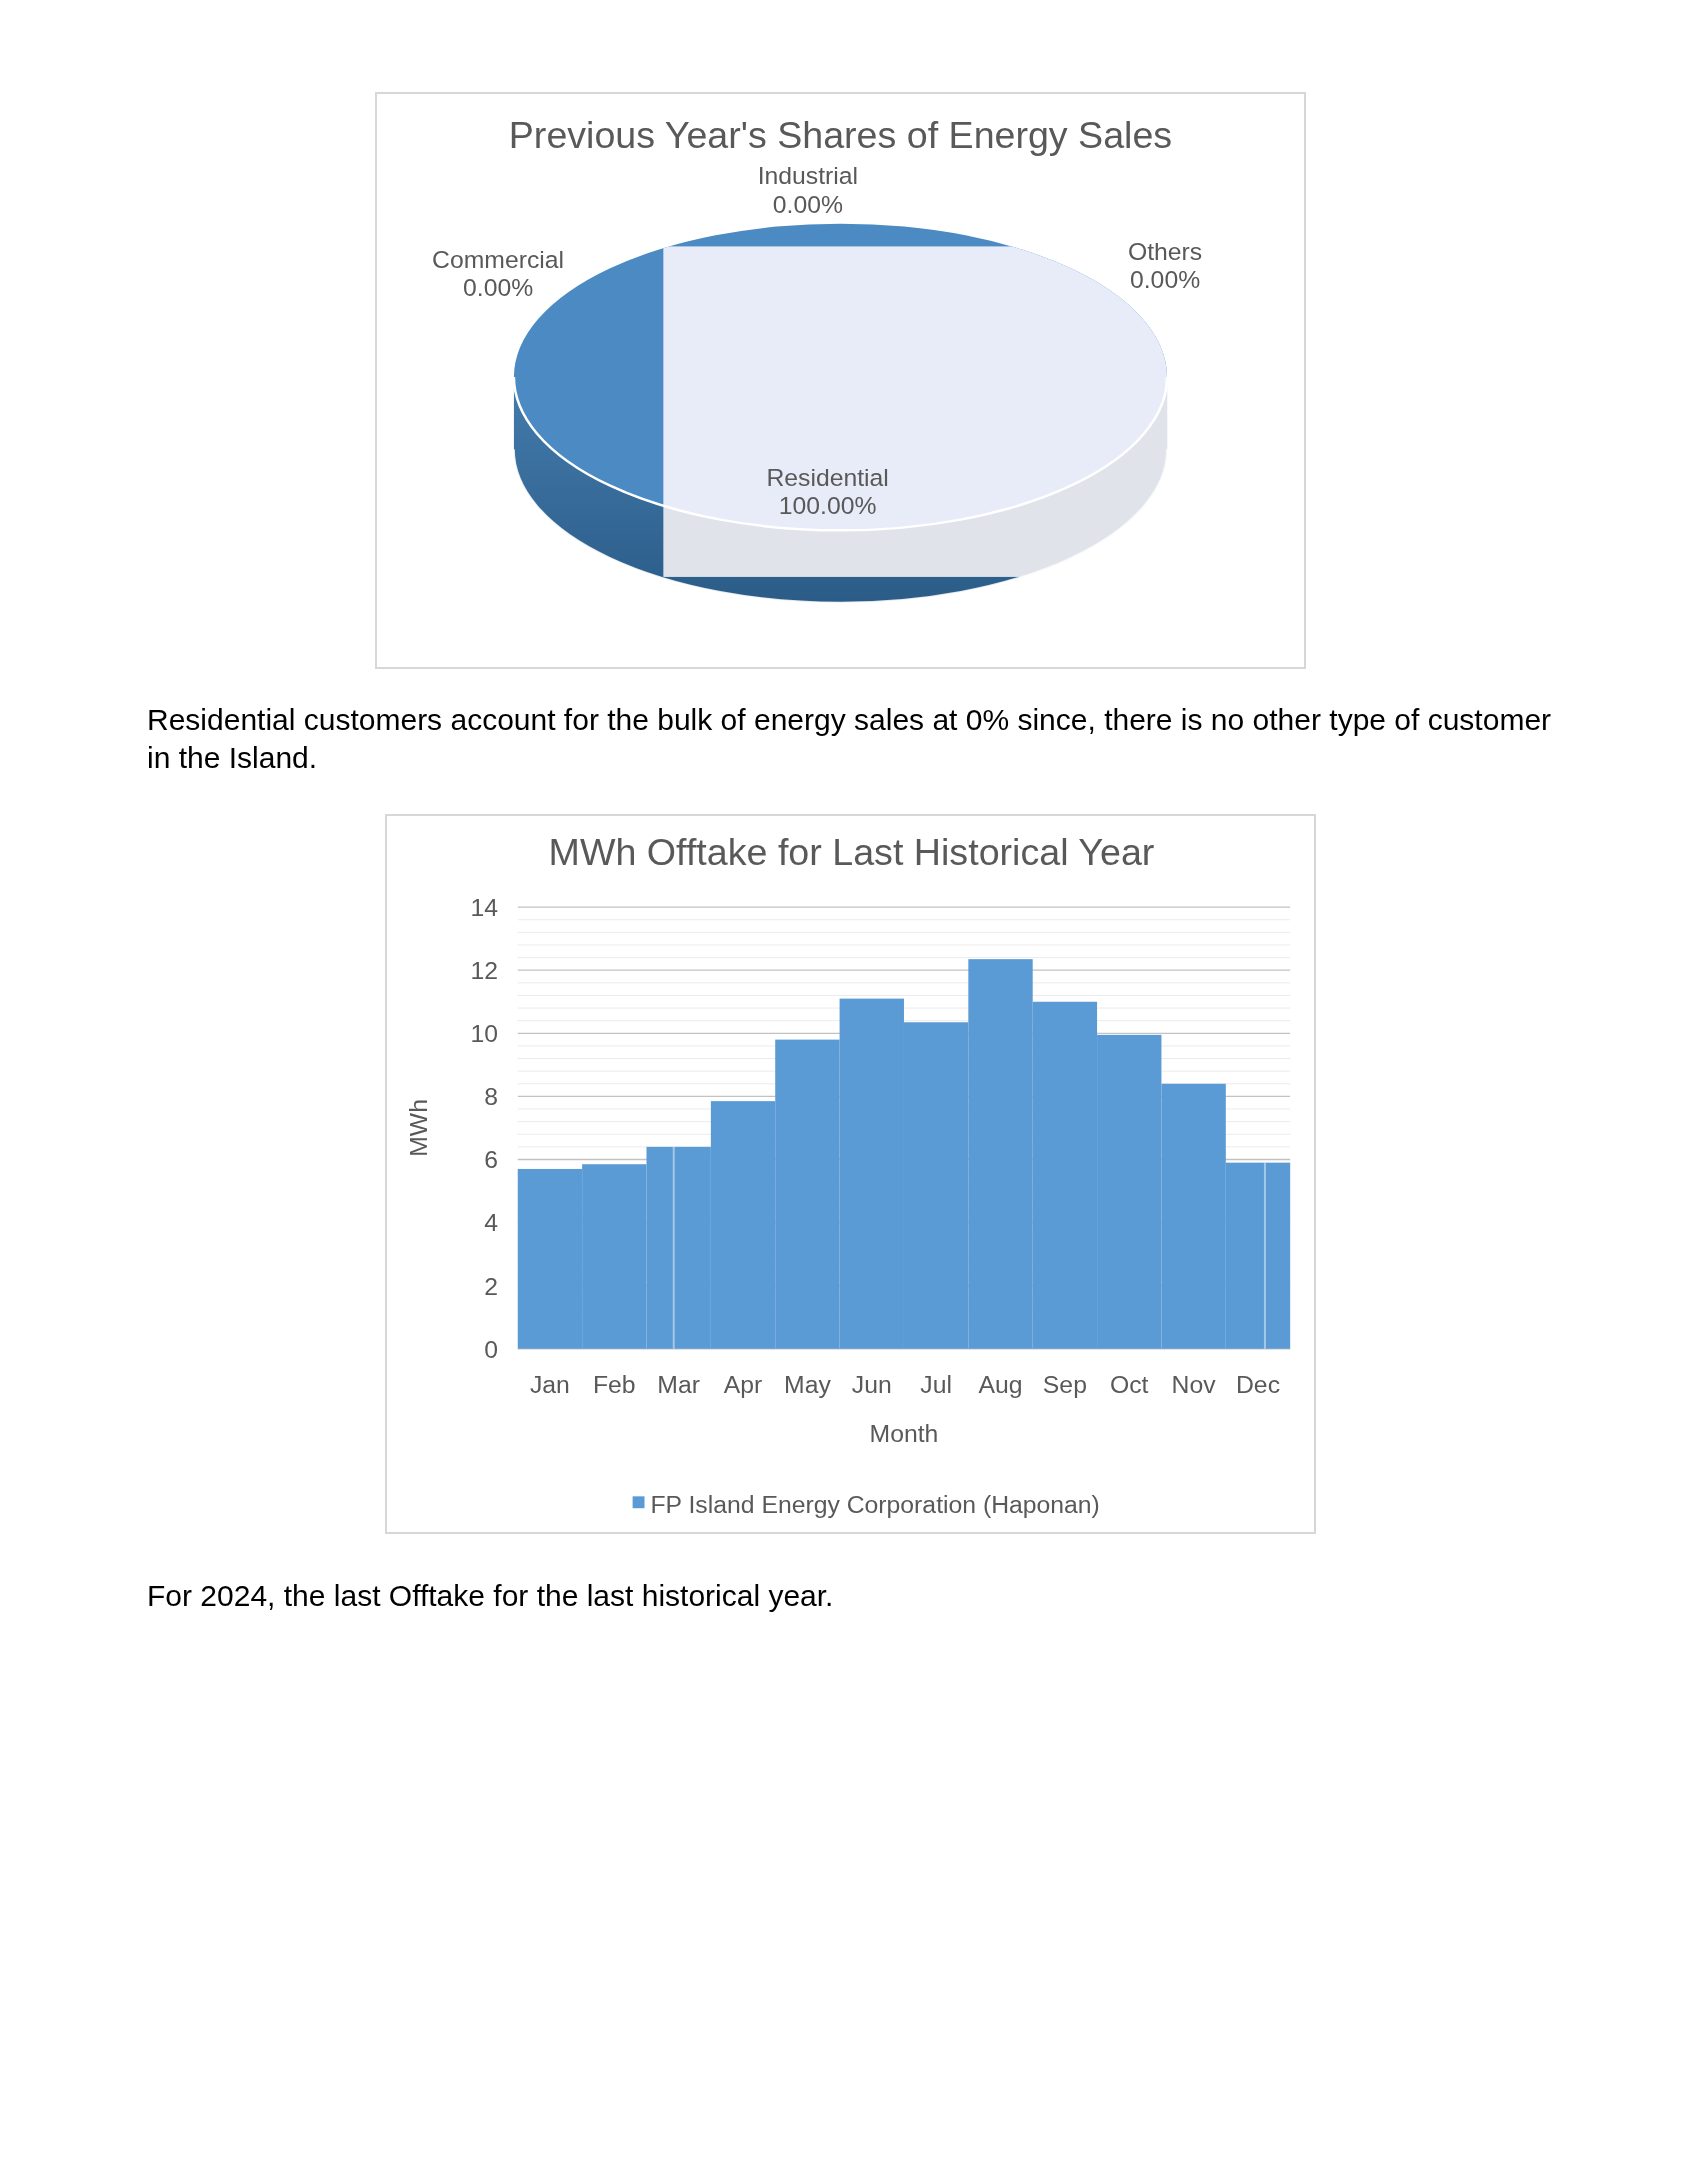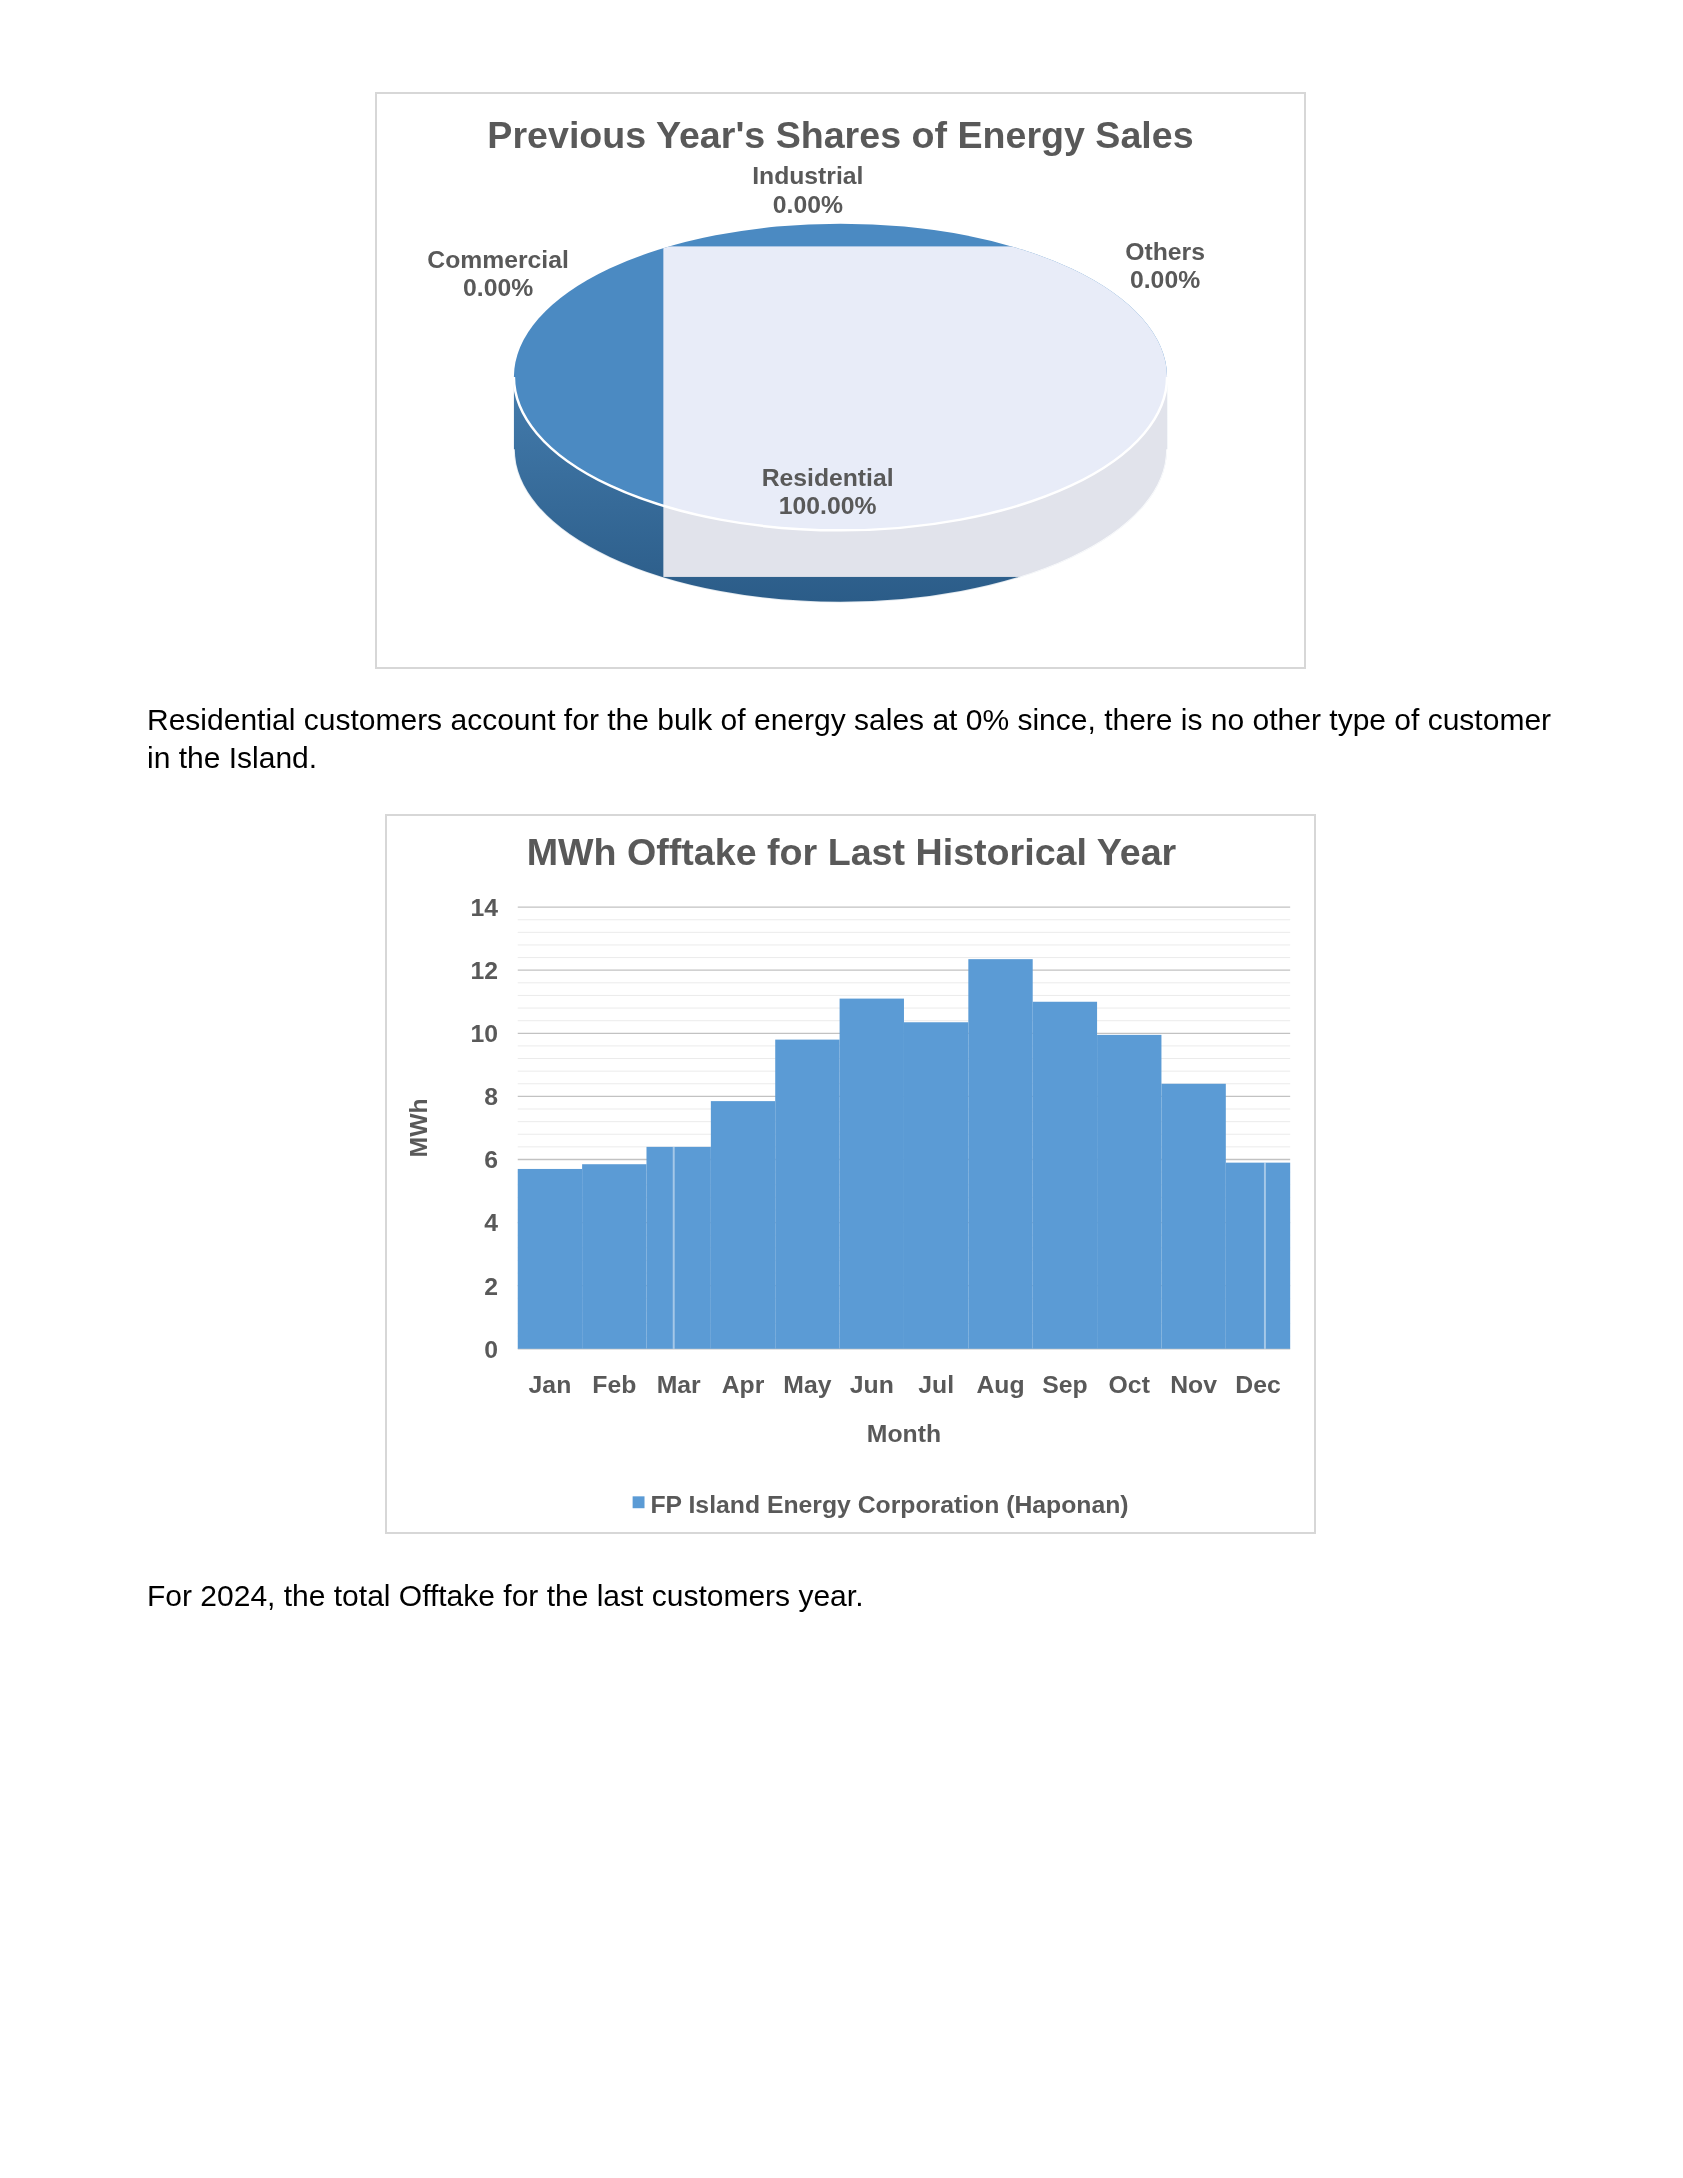--- a/index.html
+++ b/index.html
@@ -2,21 +2,21 @@
 <html><head>
 <meta charset="utf-8">
 <style>
   html,body{margin:0;padding:0;}
   body{
     width:1683px;height:2178px;position:relative;background:#ffffff;
     font-family:"Liberation Sans", sans-serif;color:#000;
   }
   .chart-box{
     position:absolute;background:#ffffff;
-    border:2px solid #d7d7d7;box-sizing:border-box;font-weight:bold;
+    border:2px solid #d7d7d7;box-sizing:border-box;
   }
   .body-para{
     position:absolute;font-size:30px;line-height:38px;color:#000000;margin:0;
   }
   svg text{font-family:"Liberation Sans", sans-serif;}
   .chart-title{font-size:38px;fill:#595959;}
   .axis-text{font-size:25px;fill:#595959;}
   .pie-label{font-size:25px;fill:#595959;}
 </style>
 </head>
@@ -164,16 +164,16 @@
         </g>
 
       <text class="axis-text" x="522" y="632" text-anchor="middle">Month</text>
       <text class="axis-text" transform="translate(40,315) rotate(-90)" text-anchor="middle">MWh</text>
 
       <rect id="legend-marker" x="248" y="687" width="12" height="12" fill="#5B9BD5"></rect>
       <text class="axis-text" x="266" y="704" text-anchor="start">FP Island Energy Corporation (Haponan)</text>
     </svg>
   </section>
 
-  <p class="body-para" style="left:147px;top:1577px;width:1416px;">For 2024, the total Offtake for the last customers year.</p>
+  <p class="body-para" style="left:147px;top:1577px;width:1416px;">For 2024, the last Offtake for the last historical year.</p>
 
 </div>
 
 
 </body></html>

